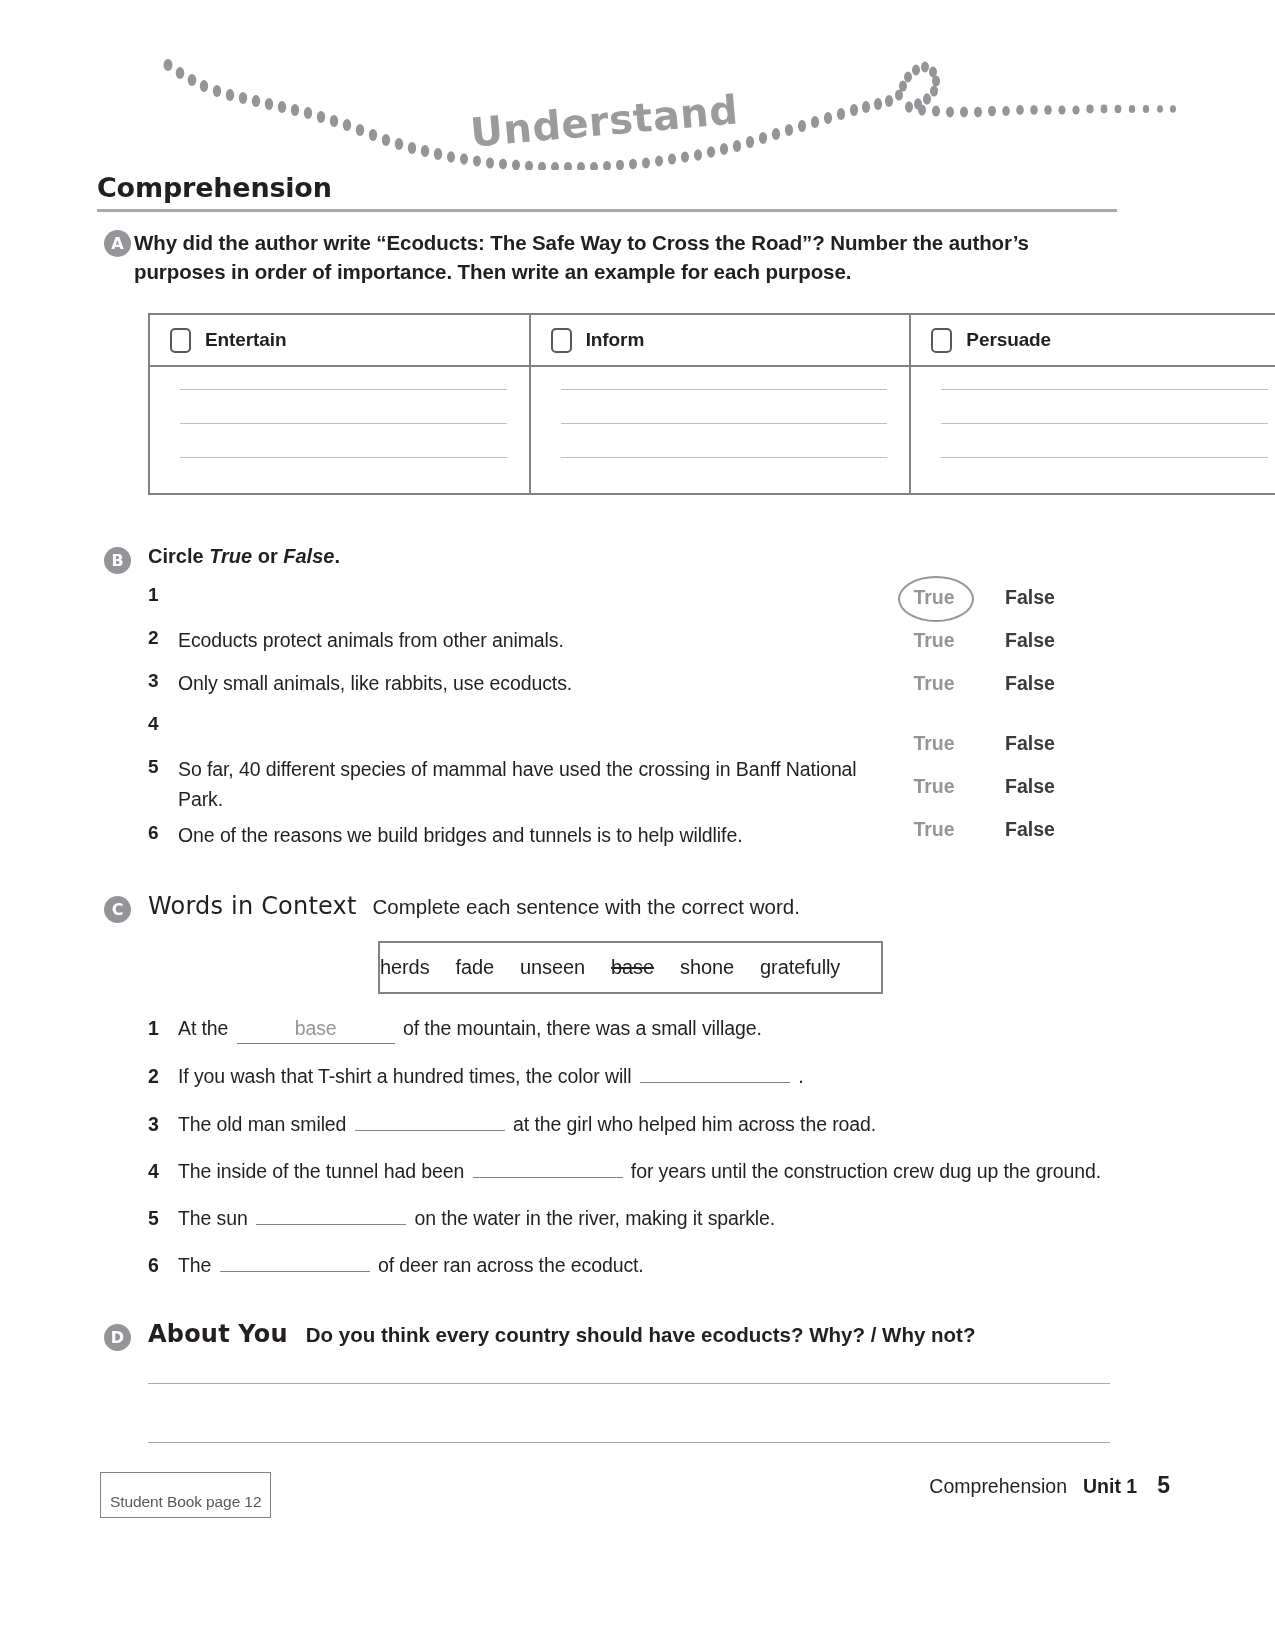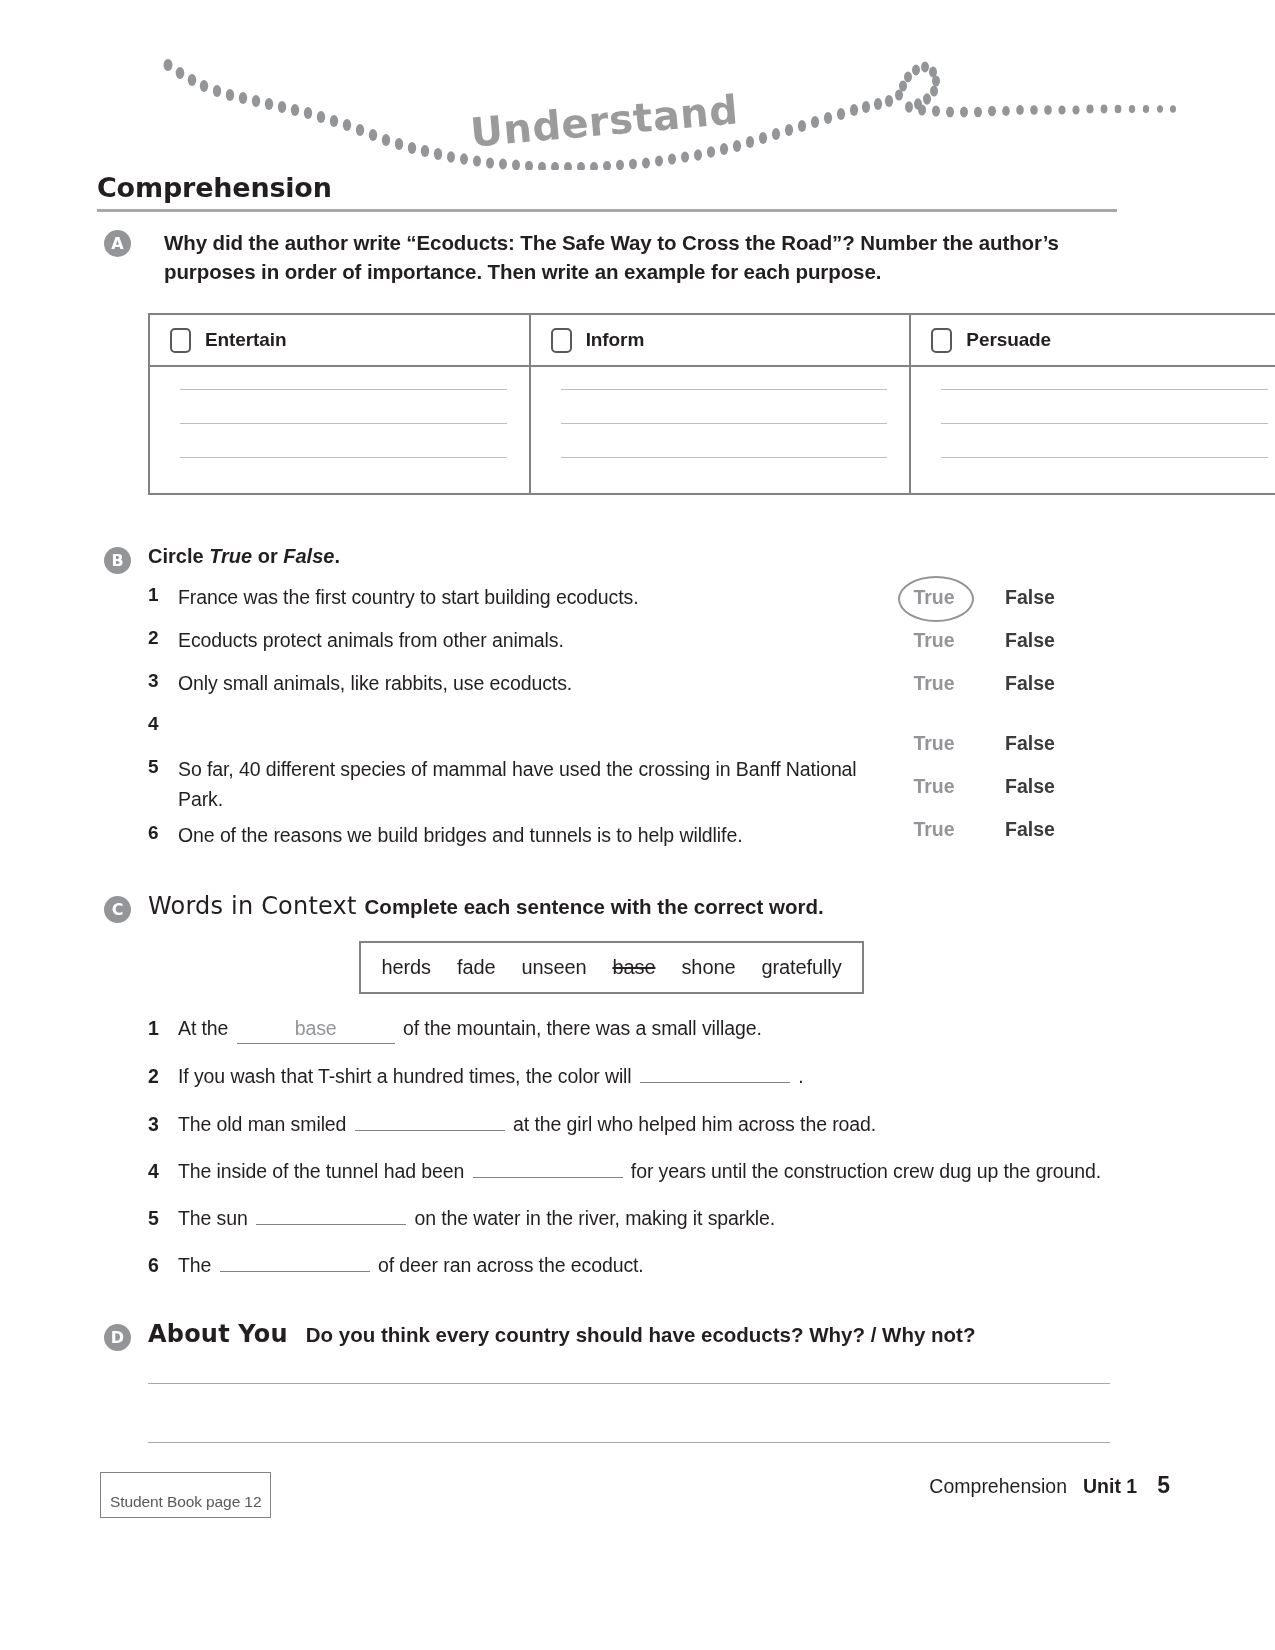--- a/index.html
+++ b/index.html
@@ -73,21 +73,21 @@
     font-size: 16px;
     font-weight: bold;
     text-align: center;
     line-height: 27px;
     font-family: "DejaVu Sans", sans-serif;
   }
 
   
   .exA-prompt {
     position: absolute;
-    left: 164px;
+    left: 134px;
     top: 228px;
     width: 962px;
     font-size: 20.5px;
     font-weight: bold;
     line-height: 1.42;
     letter-spacing: -0.1px;
   }
   .purpose-table {
     position: absolute;
     left: 148px;
@@ -211,33 +211,32 @@
     top: 892px;
     font-size: 21px;
     white-space: nowrap;
   }
   .exC-title {
     font-weight: normal;
     font-size: 24px;
     letter-spacing: 0.2px;
     font-family: "DejaVu Sans", sans-serif;
   }
-  .exC-sub { font-weight: bold; font-size: 20.5px; margin-left: 8px; }
+  .exC-sub { font-weight: normal; font-size: 20.5px; margin-left: 16px; }
 
   .wordbank {
     position: absolute;
-    left: 359px;
+    left: 378px;
     top: 941px;
     width: 505px;
     height: 53px;
     border: 2px solid #808285;
     box-sizing: border-box;
     display: flex;
     align-items: center;
-    justify-content: center;
     gap: 26px;
     font-size: 20px;
     letter-spacing: -0.1px;
   }
   .wb-word.struck { text-decoration: line-through; }
 
   .fill-list { position: absolute; left: 148px; top: 1014px; width: 962px; }
   .fill-row {
     display: flex;
     align-items: flex-start;
@@ -454,21 +453,20 @@
       </div>
     </div>
   </div>
 
   <div class="bullet" style="left:104px; top:547px;">B</div>
   <div class="exB-prompt"><span>Circle </span><i>True</i><span> or </span><i>False</i><span>.</span></div>
 
   <div class="tf-list" id="tf-list">
       <div class="tf-row">
         <div class="tf-num">1</div>
-        <div class="tf-text">France was the first country to start building ecoducts.</div>
         <div class="tf-opts" style="top: 2.5px;">
           <div class="tf-true circled">True</div>
           <div class="tf-false">False</div>
         </div>
       </div>
       <div class="tf-row">
         <div class="tf-num">2</div>
         <div class="tf-text">Ecoducts protect animals from other animals.</div>
         <div class="tf-opts" style="top: 2.5px;">
           <div class="tf-true">True</div>

